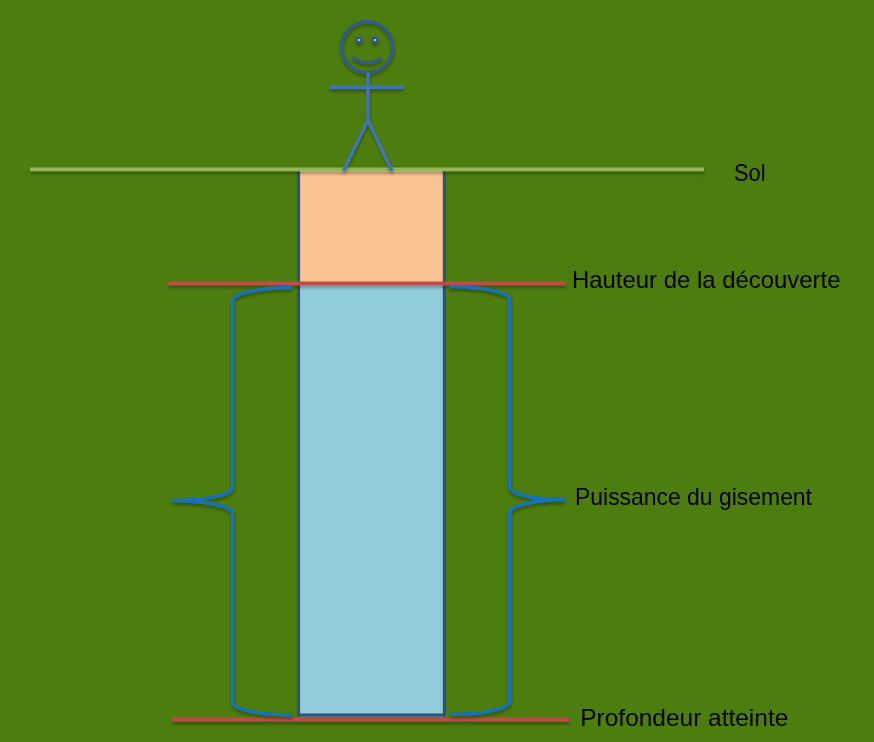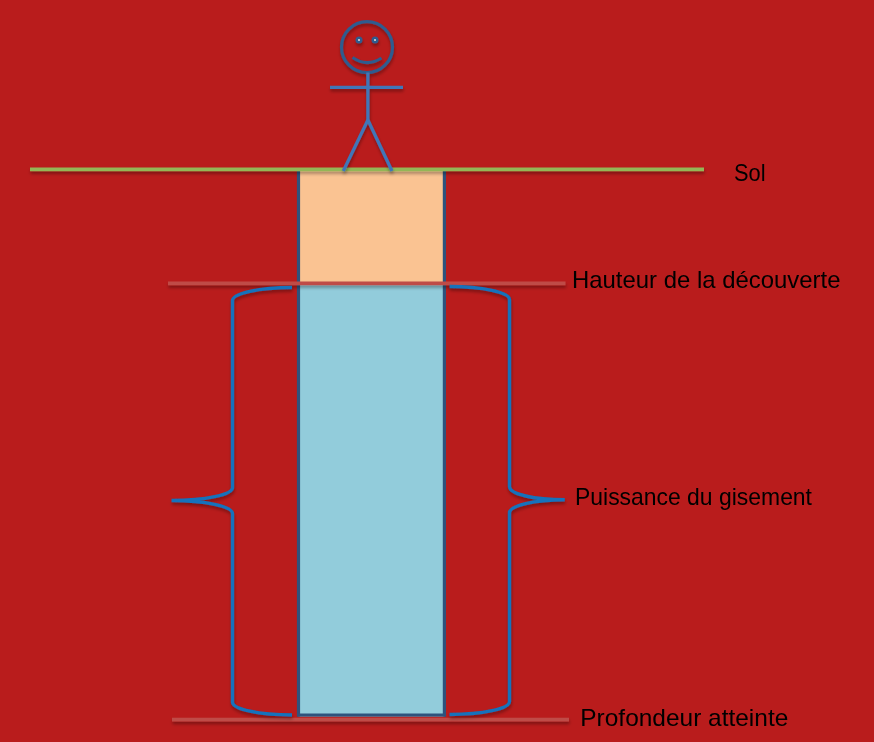--- a/index.html
+++ b/index.html
@@ -1,16 +1,16 @@
 <!DOCTYPE html>
 <html><head>
 <meta charset="utf-8">
 <style>
   html,body{margin:0;padding:0;background:#ffffff;}
-  #canvas{position:relative;width:874px;height:742px;background:#b91c1c;overflow:hidden;
+  #canvas{position:relative;width:874px;height:742px;background:#4d7c0f;overflow:hidden;
           font-family:"Liberation Sans", sans-serif;}
   svg{position:absolute;left:0;top:0;}
 </style>
 </head>
 <body>
 <div id="canvas">
 <svg width="874" height="742" viewBox="0 0 874 742">
   <defs>
     <filter id="sh" x="-20%" y="-50%" width="140%" height="220%">
       <feDropShadow dx="0.5" dy="2.6" stdDeviation="1.4" flood-color="#000000" flood-opacity="0.33"></feDropShadow>

